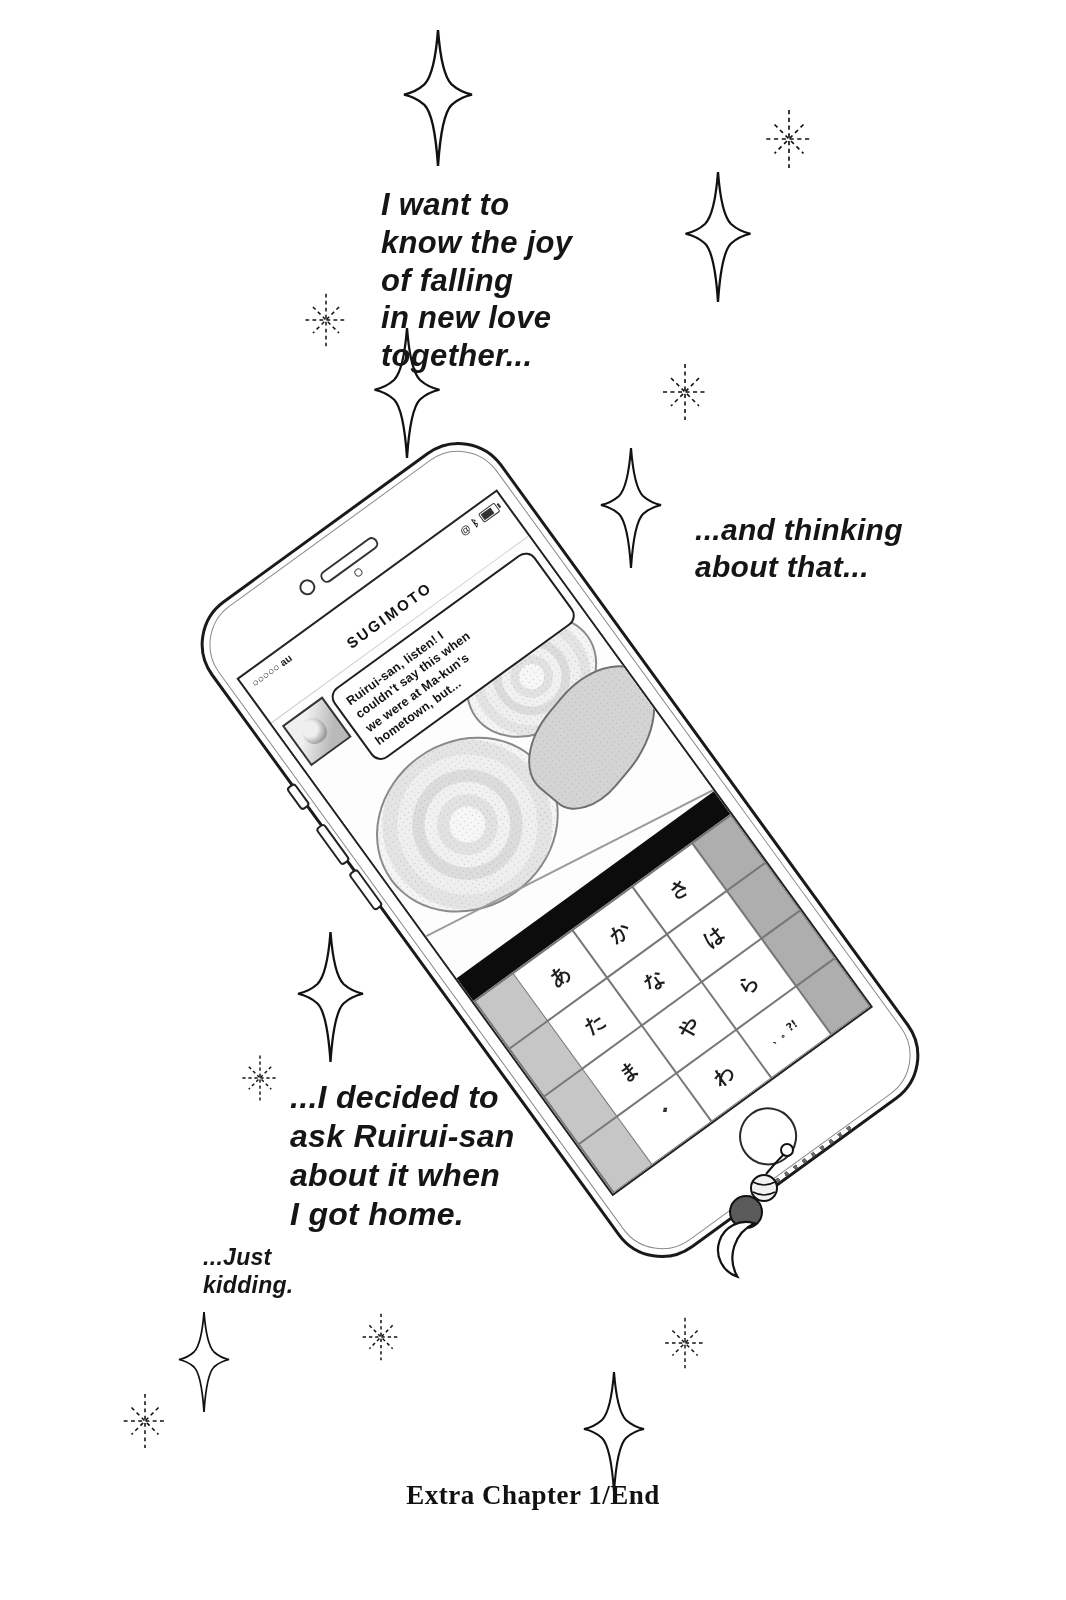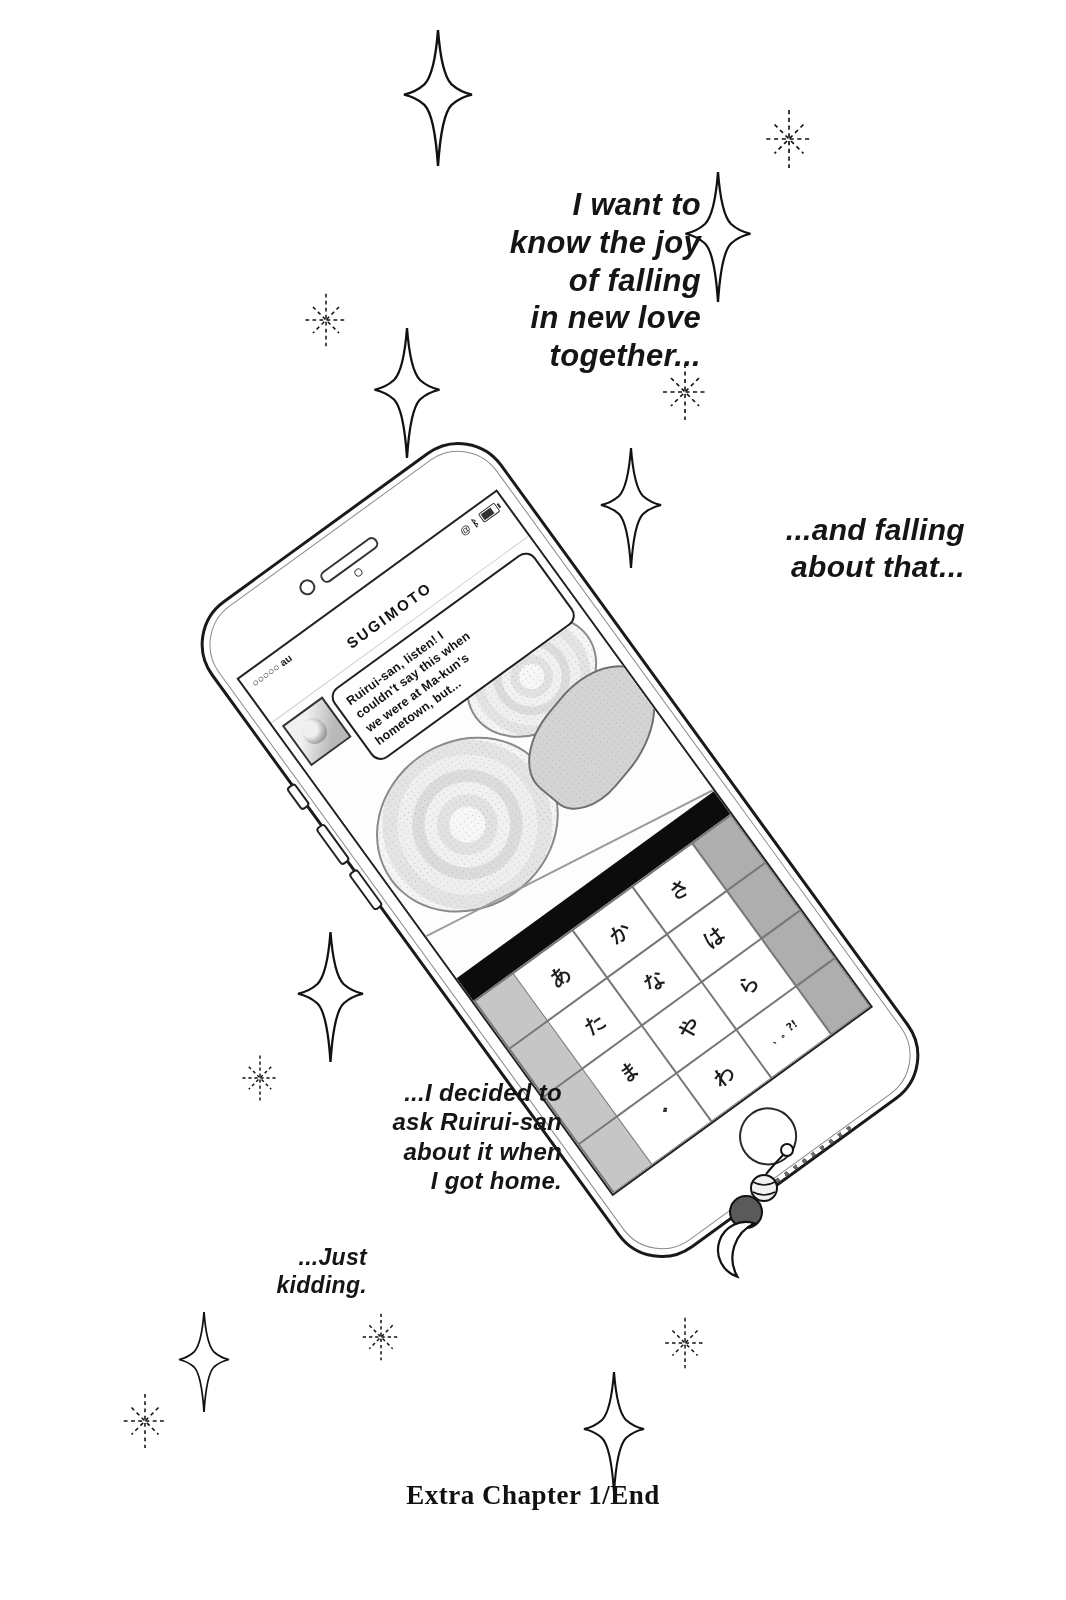--- a/index.html
+++ b/index.html
@@ -1,24 +1,24 @@
 <!DOCTYPE html>
 <html><head>
 <meta charset="utf-8">
 <style>
   html,body{margin:0;padding:0;background:#fff;}
   .page{position:relative;width:1066px;height:1600px;background:#fff;overflow:hidden;
         font-family:"Liberation Sans",sans-serif;color:#111;}
 
   
-  .narration{position:absolute;white-space:pre-line;text-align:right;font-style:italic;
+  .narration{position:absolute;white-space:pre-line;text-align:left;font-style:italic;
              font-weight:700;line-height:1.22;letter-spacing:.3px;z-index:7;color:#151515;}
   .n-opening{left:381px;top:186px;width:320px;font-size:31px;}
   .n-thinking{left:695px;top:512px;width:270px;font-size:30px;}
-  .n-decided{left:306px;top:1078px;width:256px;font-size:24px;}
+  .n-decided{left:290px;top:1078px;width:256px;font-size:32px;}
   .n-kidding{left:203px;top:1243px;width:164px;font-size:23px;}
   .chapter-end{position:absolute;left:0;right:0;top:1480px;text-align:center;
                font-family:"Liberation Serif",serif;font-weight:700;font-size:27px;
                letter-spacing:.5px;z-index:7;}
 
   
   .sparkle{position:absolute;z-index:2;}
   .sparkle svg{display:block;}
 
   
@@ -184,21 +184,21 @@
         <line x1="16" y1="16" x2="44" y2="44"></line>
         <line x1="44" y1="16" x2="16" y2="44"></line>
       </svg>
   </div>
 
   <div class="narration n-opening">I want to
 know the joy
 of falling
 in new love
 together...</div>
-  <div class="narration n-thinking">...and falling
+  <div class="narration n-thinking">...and thinking
 about that...</div>
   <div class="narration n-decided">...I decided to
 ask Ruirui-san
 about it when
 I got home.</div>
   <div class="narration n-kidding">...Just
 kidding.</div>
   <div class="chapter-end">Extra Chapter 1/End</div>
 
   <div class="phone">

